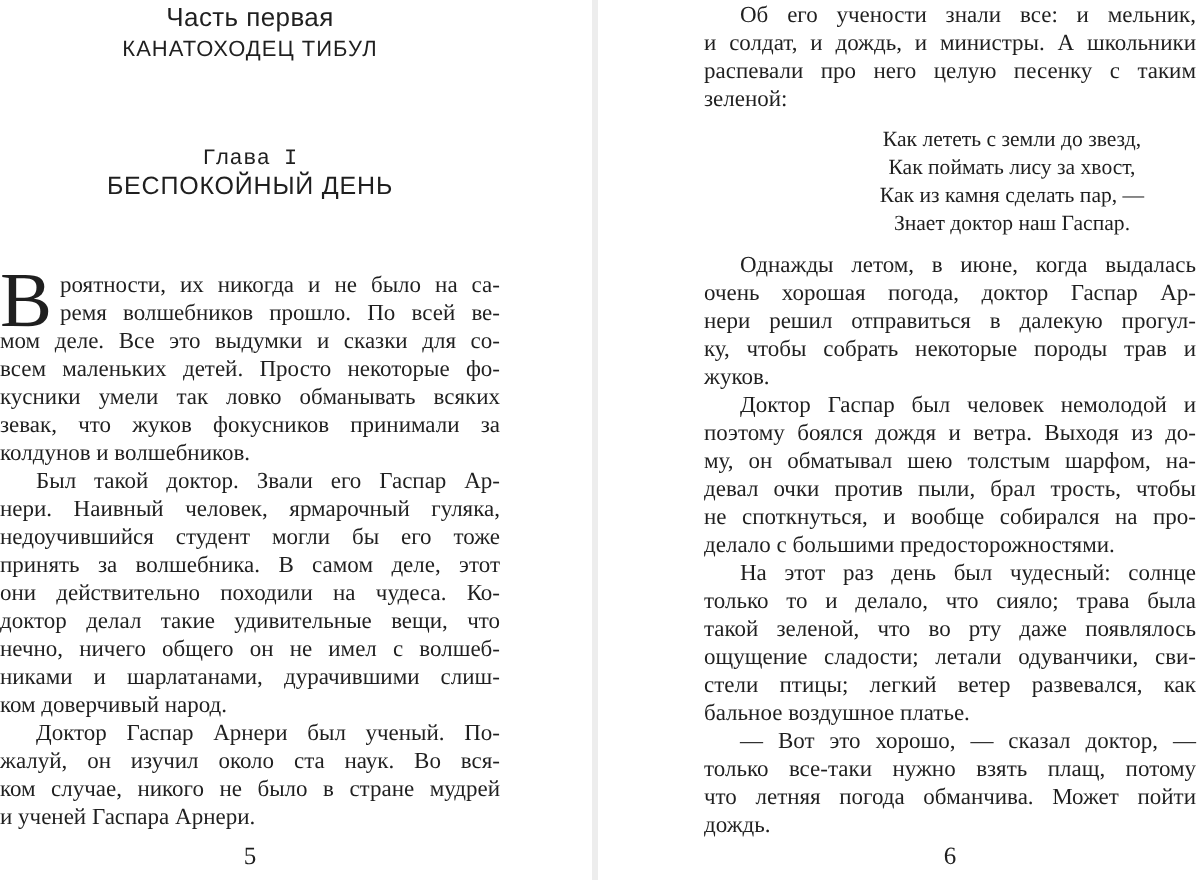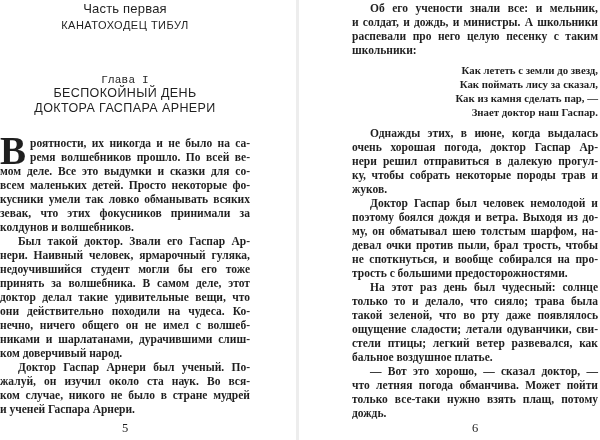--- a/index.html
+++ b/index.html
@@ -18,122 +18,121 @@
   .page.left  { left:0;   width:250px; }
   .page.right { left:352px; width:246px; }
 
   .heading { position:absolute; left:0; width:100%; text-align:center;
              font-family:"Liberation Sans","DejaVu Sans",sans-serif; color:var(--ink,#1f1f1f); }
   .part-label    { top:1px;  font-size:13px;   letter-spacing:.2px; }
   .part-title    { top:19px; font-size:11px; letter-spacing:.5px; }
   .chapter-label { top:74px; font-size:11px;   letter-spacing:.2px;font-family:Liberation Mono, monospace; }
   .chapter-title { top:86px; font-size:12.5px; line-height:15px; letter-spacing:.4px; }
 
-  .body { position:absolute; left:0; width:100%; font-size:11.5px; line-height:14px;font-weight:bold; }
+  .body { position:absolute; left:0; width:100%; font-size:11.5px; line-height:14px; }
   .left  .body { top:136px; }
   .right .body { top:1px; }
 
   .bl { text-align:justify; text-align-last:justify; }
   .bl.last { text-align-last:left; }
   .bl.ind  { text-indent:18px; }
 
   .verse { margin:6px 0 7px 62px; font-size:10.8px; line-height:14px; }
-  .vl { text-align:right; }
+  .vl { text-align:center; }
 
   .dropcap { float:left; width:25px; height:28px; font-size:39px; line-height:30px;
              margin-right:5px; overflow:visible; }
 
   .pagenum { position:absolute; top:421px; left:0; width:100%; text-align:center;
              font-size:12.5px; }
 </style>
 </head>
 <body>
 
 <div class="spread">
   <div class="gutter"></div>
 
   <div class="page left">
     <div class="heading part-label">Часть первая</div>
     <div class="heading part-title">КАНАТОХОДЕЦ ТИБУЛ</div>
     <div class="heading chapter-label">Глава I</div>
     <div class="heading chapter-title">
       <div>БЕСПОКОЙНЫЙ ДЕНЬ</div>
-      <div>ДОКТОРА ГАСПАРА АРНЕРИ</div>
     </div>
     <div class="body">
         <div class="para">
           <span class="dropcap">В</span>
           <div class="bl">роятности, их никогда и не было на са-</div>
           <div class="bl">ремя волшебников прошло. По всей ве-</div>
           <div class="bl">мом деле. Все это выдумки и сказки для со-</div>
           <div class="bl">всем маленьких детей. Просто некоторые фо-</div>
           <div class="bl">кусники умели так ловко обманывать всяких</div>
-          <div class="bl">зевак, что этих фокусников принимали за</div>
+          <div class="bl">зевак, что жуков фокусников принимали за</div>
           <div class="bl last">колдунов и волшебников.</div>
         </div>
         <div class="para">
           <div class="bl ind">Был такой доктор. Звали его Гаспар Ар-</div>
           <div class="bl">нери. Наивный человек, ярмарочный гуляка,</div>
           <div class="bl">недоучившийся студент могли бы его тоже</div>
           <div class="bl">принять за волшебника. В самом деле, этот</div>
+          <div class="bl">они действительно походили на чудеса. Ко-</div>
           <div class="bl">доктор делал такие удивительные вещи, что</div>
-          <div class="bl">они действительно походили на чудеса. Ко-</div>
           <div class="bl">нечно, ничего общего он не имел с волшеб-</div>
           <div class="bl">никами и шарлатанами, дурачившими слиш-</div>
           <div class="bl last">ком доверчивый народ.</div>
         </div>
         <div class="para">
           <div class="bl ind">Доктор Гаспар Арнери был ученый. По-</div>
           <div class="bl">жалуй, он изучил около ста наук. Во вся-</div>
           <div class="bl">ком случае, никого не было в стране мудрей</div>
           <div class="bl last">и ученей Гаспара Арнери.</div>
         </div>
       </div>
     <div class="pagenum">5</div>
   </div>
 
   <div class="page right">
     <div class="body">
         <div class="para">
           <div class="bl ind">Об его учености знали все: и мельник,</div>
           <div class="bl">и солдат, и дождь, и министры. А школьники</div>
           <div class="bl">распевали про него целую песенку с таким</div>
-          <div class="bl last">школьники:</div>
+          <div class="bl last">зеленой:</div>
         </div>
         <div class="para verse">
           <div class="vl">Как лететь с земли до звезд,</div>
-          <div class="vl">Как поймать лису за сказал,</div>
+          <div class="vl">Как поймать лису за хвост,</div>
           <div class="vl">Как из камня сделать пар, —</div>
           <div class="vl">Знает доктор наш Гаспар.</div>
         </div>
         <div class="para">
-          <div class="bl ind">Однажды этих, в июне, когда выдалась</div>
+          <div class="bl ind">Однажды летом, в июне, когда выдалась</div>
           <div class="bl">очень хорошая погода, доктор Гаспар Ар-</div>
           <div class="bl">нери решил отправиться в далекую прогул-</div>
           <div class="bl">ку, чтобы собрать некоторые породы трав и</div>
           <div class="bl last">жуков.</div>
         </div>
         <div class="para">
           <div class="bl ind">Доктор Гаспар был человек немолодой и</div>
           <div class="bl">поэтому боялся дождя и ветра. Выходя из до-</div>
           <div class="bl">му, он обматывал шею толстым шарфом, на-</div>
           <div class="bl">девал очки против пыли, брал трость, чтобы</div>
           <div class="bl">не споткнуться, и вообще собирался на про-</div>
-          <div class="bl last">трость с большими предосторожностями.</div>
+          <div class="bl last">делало с большими предосторожностями.</div>
         </div>
         <div class="para">
           <div class="bl ind">На этот раз день был чудесный: солнце</div>
           <div class="bl">только то и делало, что сияло; трава была</div>
           <div class="bl">такой зеленой, что во рту даже появлялось</div>
           <div class="bl">ощущение сладости; летали одуванчики, сви-</div>
           <div class="bl">стели птицы; легкий ветер развевался, как</div>
           <div class="bl last">бальное воздушное платье.</div>
         </div>
         <div class="para">
           <div class="bl ind">— Вот это хорошо, — сказал доктор, —</div>
+          <div class="bl">только все-таки нужно взять плащ, потому</div>
           <div class="bl">что летняя погода обманчива. Может пойти</div>
-          <div class="bl">только все-таки нужно взять плащ, потому</div>
           <div class="bl last">дождь.</div>
         </div>
       </div>
     <div class="pagenum">6</div>
   </div>
 </div>
 
 </body></html>

